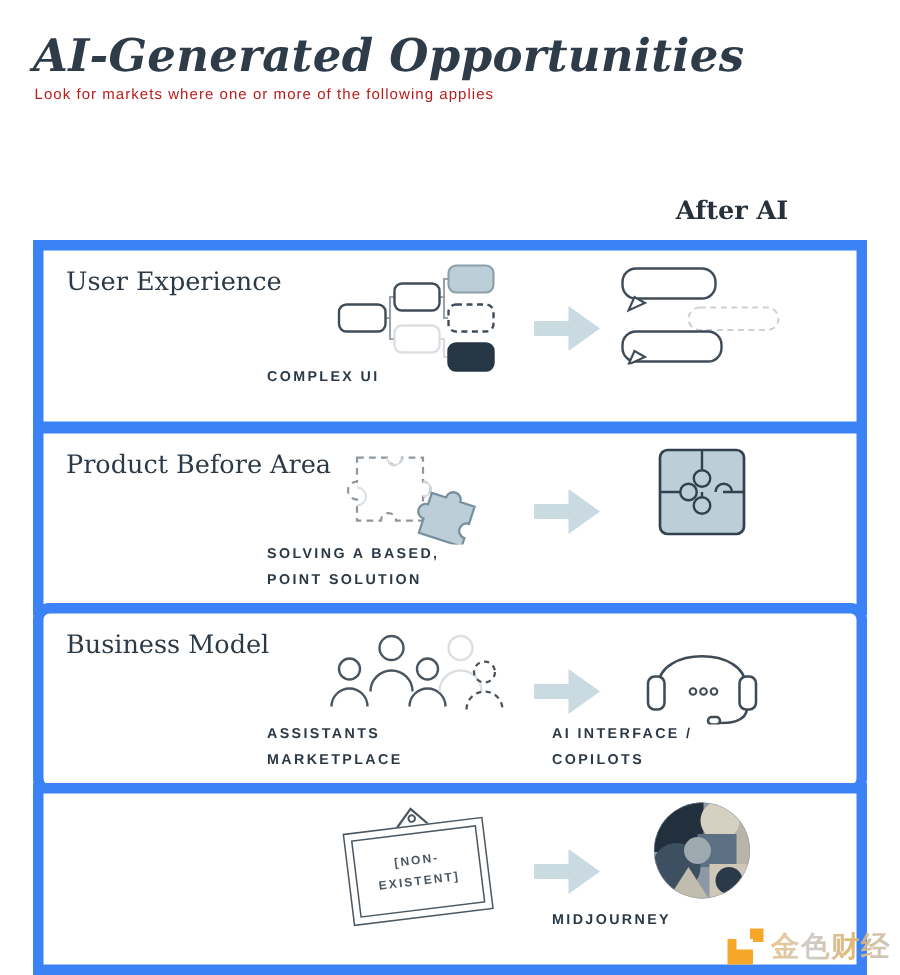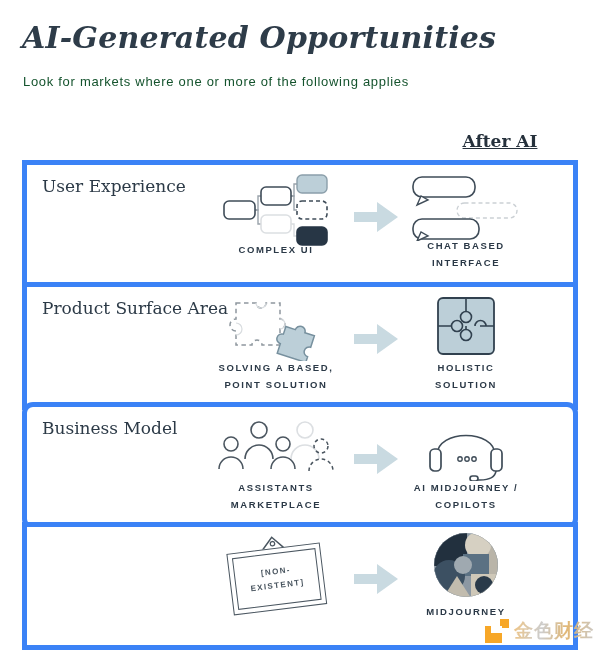--- a/index.html
+++ b/index.html
@@ -7,51 +7,51 @@
   .canvas {
     position:relative; width:600px; height:650px; background:#ffffff;
     font-family:"Liberation Sans", sans-serif; overflow:hidden;
   }
   .title {
     position:absolute; left:22px; top:20px;
     font-family:"DejaVu Serif","Liberation Serif",serif;
     font-size:30px; font-weight:600; color:#2e3c49; letter-spacing:0.2px;font-style:italic;
   }
   .subtitle {
-    position:absolute; left:23px; top:74px;
-    font-size:13px; color:#14532d; letter-spacing:0.7px;
+    position:absolute; left:23px; top:58px;
+    font-size:10px; color:#b91c1c; letter-spacing:0.7px;
   }
   .col-head {
     position:absolute; top:131px; transform:translateX(-50%);
     font-family:"DejaVu Serif","Liberation Serif",serif;
     font-size:17px; font-weight:600; color:#26313c;
   }
   .col-head.before { left:293px;margin-top:28px; }
-  .col-head.after  { left:500px;text-decoration:underline; }
+  .col-head.after  { left:488px; }
 
   .box {
     position:absolute; left:22px; width:556px; height:128px;
-    border:5px solid #3b82f6; background:#fff;
+    border:7px solid #3b82f6; background:#fff;
   }
   .box.r0 { top:160px; } .box.r1 { top:282px; }
   .box.r2 { top:402px;border-radius:11px; } .box.r3 { top:522px; }
 
   .row-label {
     position:absolute; left:15px; top:11px;
     font-family:"DejaVu Serif","Liberation Serif",serif;
     font-size:17px; color:#2c3a47;
   }
   .fig { position:absolute; transform:translateX(-50%); }
   .fig.before { left:249px; }
   .fig.after  { left:439px; }
   .arrow-wrap { position:absolute; left:327px; top:37px; }
 
   .cap {
     position:absolute; transform:translateX(-50%); width:200px;
-    text-align:center; font-size:9.5px; font-weight:bold;
+    text-align:left; font-size:9.5px; font-weight:bold;
     letter-spacing:1.6px; color:#2b3947; line-height:1.8;
     white-space:pre-line; top:72px;
   }
   .cap.before { left:249px; }
   .cap.after  { left:439px; }
   .cap.lift { top:76px; }
 
   
   .sign-wrap {
     position:absolute; left:249px; top:8px; transform:translateX(-50%) rotate(-7deg);
@@ -119,26 +119,24 @@
 
     <div class="fig after" style="top:10px">
       <svg width="110" height="66" viewBox="0 0 110 66">
         <rect x="2" y="2" width="62" height="20" rx="9" fill="#fff" stroke="#3f4c58" stroke-width="1.6"></rect>
         <path d="M10,21 l-4,9 l11,-5 z" fill="#fff" stroke="#3f4c58" stroke-width="1.4"></path>
         <rect x="46" y="28" width="60" height="15" rx="7.5" fill="#fff" stroke="#ccd1d5" stroke-width="1.4" stroke-dasharray="4 3"></rect>
         <rect x="2" y="44" width="66" height="20" rx="9" fill="#fff" stroke="#3f4c58" stroke-width="1.6"></rect>
         <path d="M10,63 l-4,9 l11,-5 z" fill="#fff" stroke="#3f4c58" stroke-width="1.4" transform="translate(0,-6)"></path>
       </svg>
     </div>
-    <div class="cap after">CHAT BASED
-INTERFACE</div>
   </div>
 
   <div class="box r1">
-    <div class="row-label">Product Surface Area</div>
+    <div class="row-label">Product Before Area</div>
 
     <div class="fig before" style="top:10px">
       <svg width="100" height="64" viewBox="0 0 100 64">
         <path d="M10,6 h20 a5,5 0 1 0 10,0 h14 v16 a5,5 0 1 1 0,10 v16 h-18 a5,5 0 1 0 -10,0 H10 v-14 a5,5 0 1 1 0,-12 z" fill="#fff" stroke="#8e979e" stroke-width="1.5" stroke-dasharray="4.5 3.5"></path>
         <path d="M30,6 a5,5 0 1 0 10,0 M54,22 a5,5 0 1 1 0,10 M10,26 a5,5 0 1 1 0,12" fill="none" stroke="#d8dcdf" stroke-width="1.2"></path>
         <g transform="rotate(18 72 44)">
           <path d="M56,34 h10 a5,5 0 1 1 10,0 h10 v12 a5,5 0 1 0 0,10 v6 h-30 v-10 a5,5 0 1 1 0,-10 z" fill="#bccfd8" stroke="#77909e" stroke-width="1.5"></path>
         </g>
       </svg>
     </div>
@@ -154,22 +152,20 @@
     <div class="fig after" style="top:8px">
       <svg width="62" height="62" viewBox="0 0 62 62">
         <rect x="3" y="3" width="56" height="56" rx="5" fill="#bccfd8" stroke="#31414f" stroke-width="1.8"></rect>
         <path d="M31,3 v14 M31,31 v14 M3,31 h14 M45,31 h14" stroke="#31414f" stroke-width="1.6" fill="none"></path>
         <circle cx="31" cy="22" r="5.5" fill="#bccfd8" stroke="#31414f" stroke-width="1.6"></circle>
         <circle cx="22" cy="31" r="5.5" fill="#bccfd8" stroke="#31414f" stroke-width="1.6"></circle>
         <circle cx="31" cy="40" r="5.5" fill="#bccfd8" stroke="#31414f" stroke-width="1.6"></circle>
         <path d="M40,31 a5.5,5.5 0 1 1 11,0" fill="none" stroke="#31414f" stroke-width="1.6"></path>
       </svg>
     </div>
-    <div class="cap after">HOLISTIC
-SOLUTION</div>
   </div>
 
   <div class="box r2">
     <div class="row-label">Business Model</div>
 
     <div class="fig before" style="top:14px">
       <svg width="118" height="54" viewBox="0 0 118 54">
         <g fill="none" stroke="#4a555f" stroke-width="1.6">
           <circle cx="42" cy="9" r="8"></circle>
           <path d="M28,38 a14,14 0 0 1 28,0"></path>
@@ -206,21 +202,21 @@
           <path d="M73,54 c-1,7 -9,9 -16,9 h-3"></path>
           <rect x="47" y="59" width="8" height="5" rx="2.5" fill="#fff"></rect>
         </g>
         <g fill="none" stroke="#3f4c58" stroke-width="1.4">
           <circle cx="37" cy="42" r="2.2"></circle>
           <circle cx="44" cy="42" r="2.2"></circle>
           <circle cx="51" cy="42" r="2.2"></circle>
         </g>
       </svg>
     </div>
-    <div class="cap after">AI MIDJOURNEY /
+    <div class="cap after">AI INTERFACE /
 COPILOTS</div>
   </div>
 
   <div class="box r3">
 
     <div class="sign-wrap">
       <svg width="26" height="15" viewBox="0 0 26 15" style="margin-bottom:-2px">
         <path d="M2,14 L13,2 L24,14" fill="#fff" stroke="#4a5660" stroke-width="1.5"></path>
         <circle cx="13" cy="8.5" r="2.2" fill="#fff" stroke="#4a5660" stroke-width="1.3"></circle>
       </svg>

